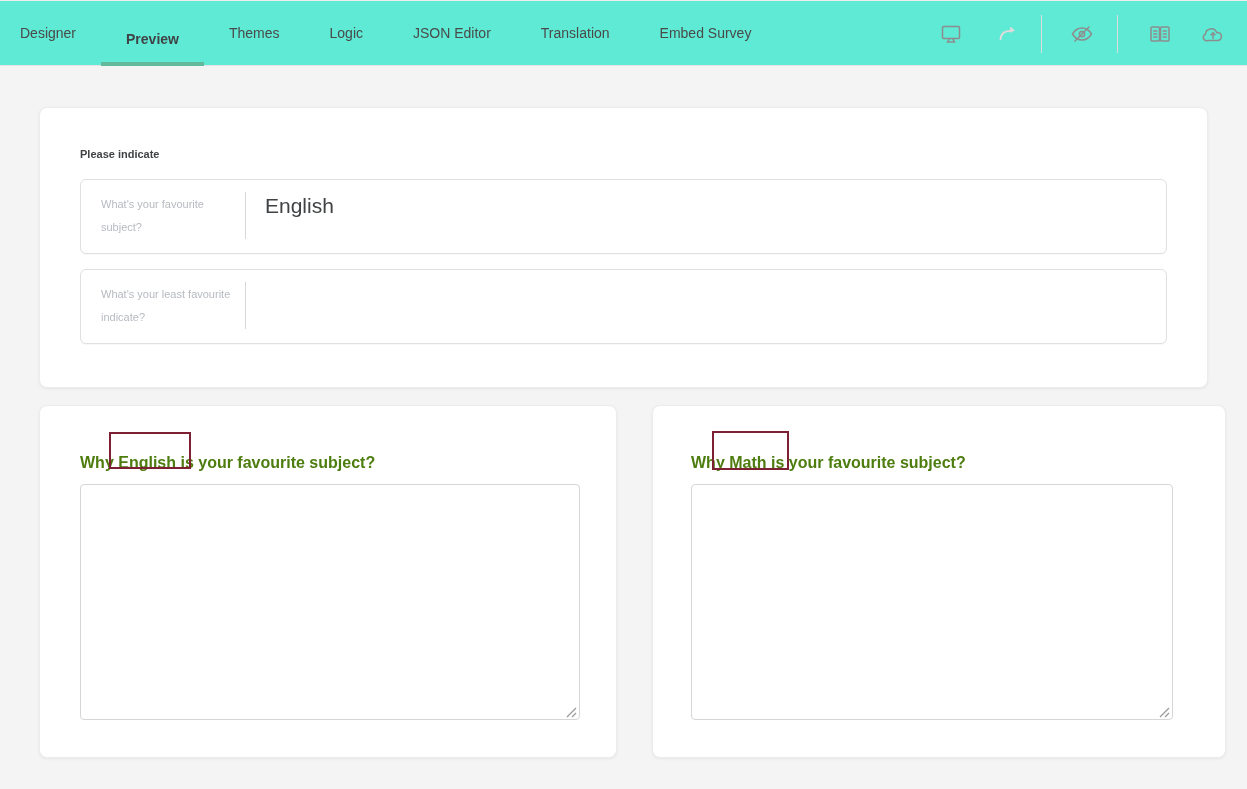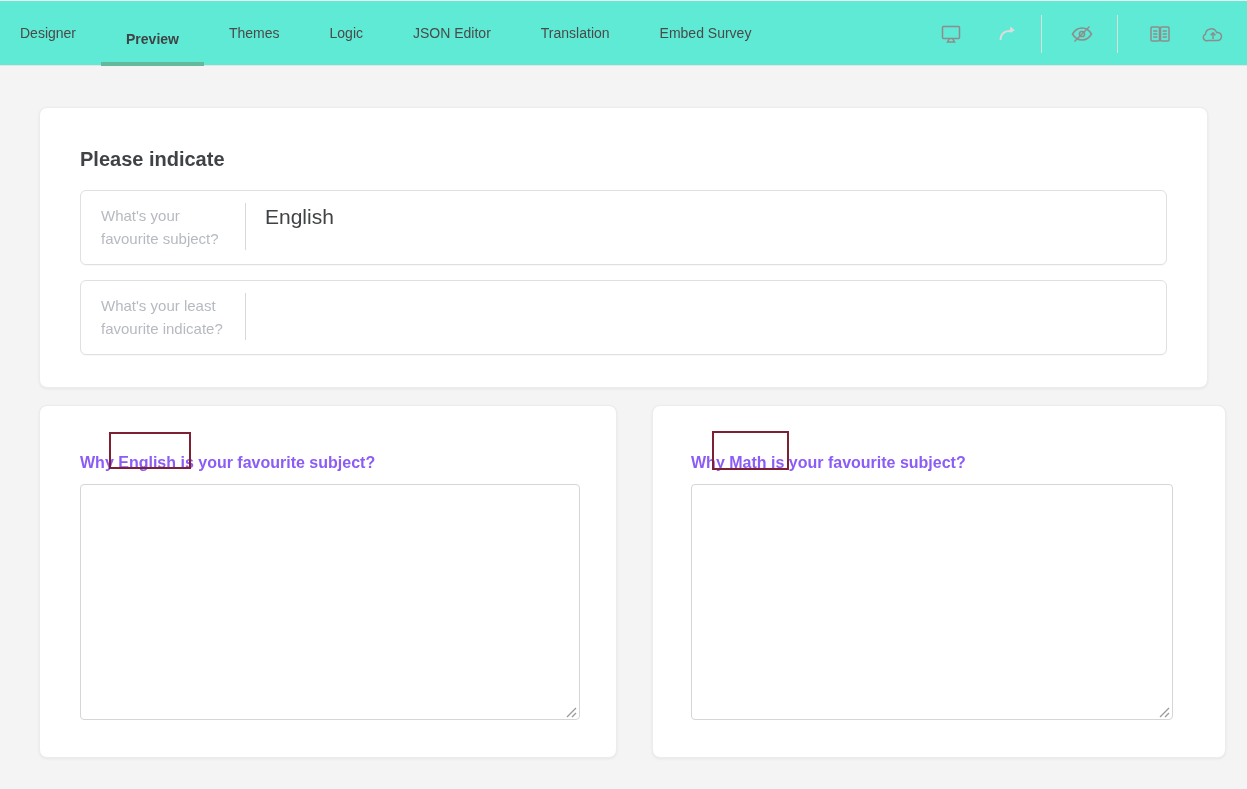--- a/index.html
+++ b/index.html
@@ -48,25 +48,25 @@
   .panel {
     position:absolute; background:#ffffff;
     border:1px solid #ececec; border-radius:8px;
     box-shadow:0 1px 3px rgba(0,0,0,0.06);
   }
   .panel-top  { left:39px;  top:107px; width:1169px; height:281px; padding:40px; }
   .panel-left { left:39px;  top:405px; width:578px;  height:353px; padding:40px; }
   .panel-right{ left:652px; top:405px; width:574px;  height:353px; padding:40px 38px; }
 
   .panel-title {
-    font-size:20px; font-weight:bold; color:#404345;
+    font-size:11px; font-weight:bold; color:#404345;
     margin-bottom:19px;
   }
   .q-title-wrap { position:relative; height:38px; }
-  .q-title { font-size:16px; font-weight:bold; color:#8b5cf6; padding-top:8px; }
+  .q-title { font-size:16px; font-weight:bold; color:#4d7c0f; padding-top:8px; }
 
   
   .hl-box {
     position:absolute; border:2px solid #7d2034; background:transparent;
     pointer-events:none;
   }
   .hl-box-left  { left:29px; top:-14px; width:82px; height:37px; }
   .hl-box-right { left:21px; top:-15px; width:77px; height:39px; }
 
   
@@ -74,21 +74,21 @@
     display:flex;
     height:75px;
     border:1px solid #e0e0e0; border-radius:6px;
     box-shadow:0 1px 1px rgba(0,0,0,0.03);
     margin-bottom:15px;
     background:#fff;
   }
   .qa-label {
     width:164px; flex:0 0 164px;
     padding:13px 10px 0 20px;
-    font-size:15px; line-height:23px; color:#b6bac0;
+    font-size:11px; line-height:23px; color:#b6bac0;
   }
   .qa-sep { width:1px; background:#d8d8d8; margin:12px 0 14px 0; flex:0 0 1px; }
   .qa-value {
     flex:1; padding:14px 0 0 19px;
     font-size:21px; color:#404345;
   }
 
   
   .ta-wrap { position:absolute; }
   .ta-wrap-left  { left:40px; top:78px; width:500px; height:236px; }

